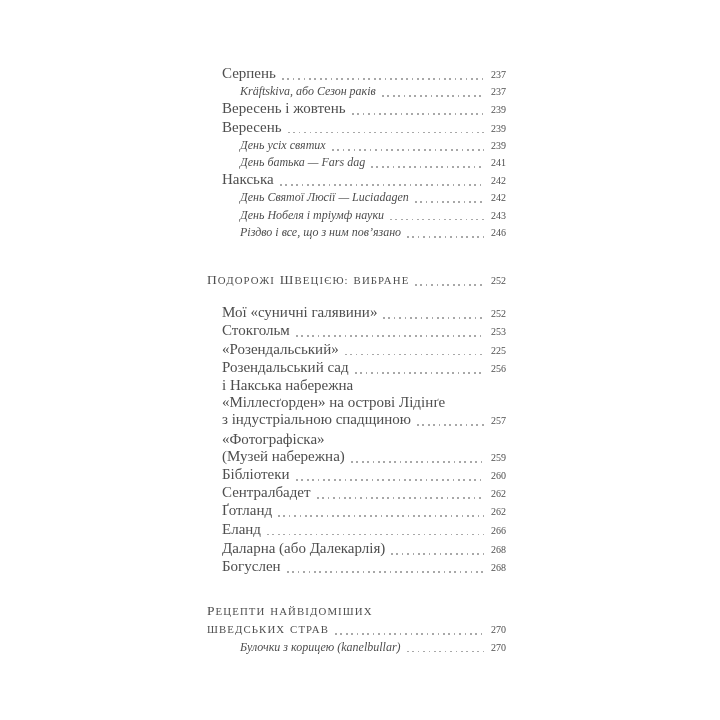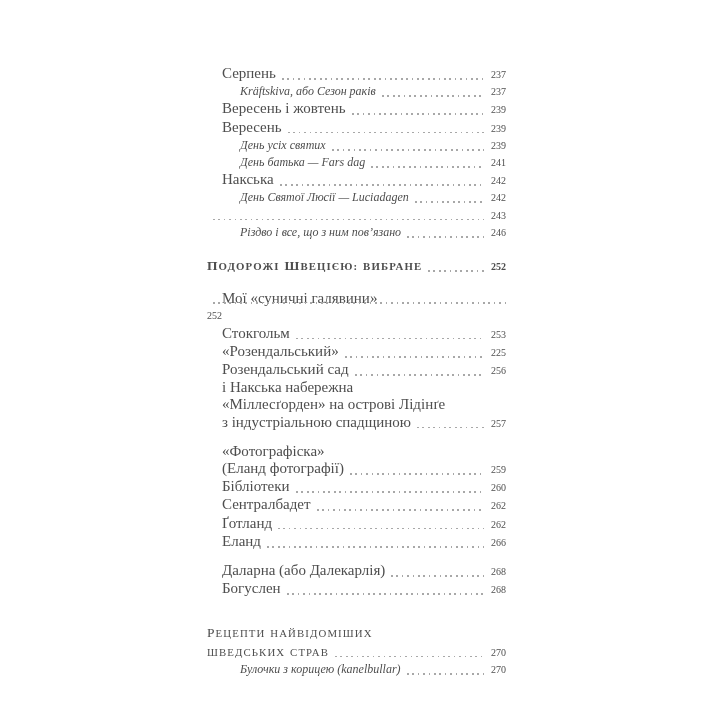--- a/index.html
+++ b/index.html
@@ -23,23 +23,23 @@
   .row.sub   .label{padding-left:33px;font-style:italic;font-size:12px;}
   .row.section .label{letter-spacing:1.1px;}
   .sc-b{font-size:13.5px;text-transform:uppercase;}
   .sc-s{font-size:10.8px;text-transform:uppercase;}
   .leader{flex:1 1 auto;position:relative;margin:0 7px 0 6px;align-self:stretch;min-width:12px;}
   .leader::after{
     content:"";position:absolute;left:0;right:0;bottom:3.5px;height:1.8px;
     background-image:repeating-linear-gradient(90deg,var(--dots) 0 1.7px,transparent 1.7px 5.4px);
   }
   .pagenum{min-width:26px;text-align:left;font-style:normal;font-size:10px;}
-  .gap-xs{margin-top:11px;}
-  .gap-md{margin-top:15px;flex-direction:column;}
-  .gap-lg{margin-top:16px;font-weight:bold;}
+  .gap-xs{margin-top:1px;}
+  .gap-md{margin-top:15px;}
+  .gap-lg{margin-top:30px;}
   .gap-xl{margin-top:26px;}
 </style>
 </head>
 <body>
 
 <div class="toc" id="toc">
     <div class="row entry">
       <span class="label">Серпень</span>
       <span class="leader"></span>
       <span class="pagenum">237</span>
@@ -73,20 +73,21 @@
       <span class="label">Накська</span>
       <span class="leader"></span>
       <span class="pagenum">242</span>
     </div>
     <div class="row sub">
       <span class="label">День Святої Люсії — Luciadagen</span>
       <span class="leader"></span>
       <span class="pagenum">242</span>
     </div>
     <div class="row sub">
+      <span class="label">День Нобеля і тріумф науки</span>
       <span class="leader"></span>
       <span class="pagenum">243</span>
     </div>
     <div class="row sub">
       <span class="label">Різдво і все, що з ним пов’язано</span>
       <span class="leader"></span>
       <span class="pagenum">246</span>
     </div>
     <div class="row section gap-lg">
       <span class="label"><span class="sc-b">П</span><span class="sc-s">о</span><span class="sc-s">д</span><span class="sc-s">о</span><span class="sc-s">р</span><span class="sc-s">о</span><span class="sc-s">ж</span><span class="sc-s">і</span> <span class="sc-b">Ш</span><span class="sc-s">в</span><span class="sc-s">е</span><span class="sc-s">ц</span><span class="sc-s">і</span><span class="sc-s">є</span><span class="sc-s">ю</span><span class="sc-s">:</span> <span class="sc-s">в</span><span class="sc-s">и</span><span class="sc-s">б</span><span class="sc-s">р</span><span class="sc-s">а</span><span class="sc-s">н</span><span class="sc-s">е</span></span>
@@ -121,21 +122,21 @@
     </div>
     <div class="row entry">
       <span class="label">з індустріальною спадщиною</span>
       <span class="leader"></span>
       <span class="pagenum">257</span>
     </div>
     <div class="row entry gap-xs">
       <span class="label">«Фотографіска»</span>
     </div>
     <div class="row entry">
-      <span class="label">(Еланд фотографії)</span>
+      <span class="label">(Музей набережна)</span>
       <span class="leader"></span>
       <span class="pagenum">259</span>
     </div>
     <div class="row entry">
       <span class="label">Бібліотеки</span>
       <span class="leader"></span>
       <span class="pagenum">260</span>
     </div>
     <div class="row entry">
       <span class="label">Сентралбадет</span>

